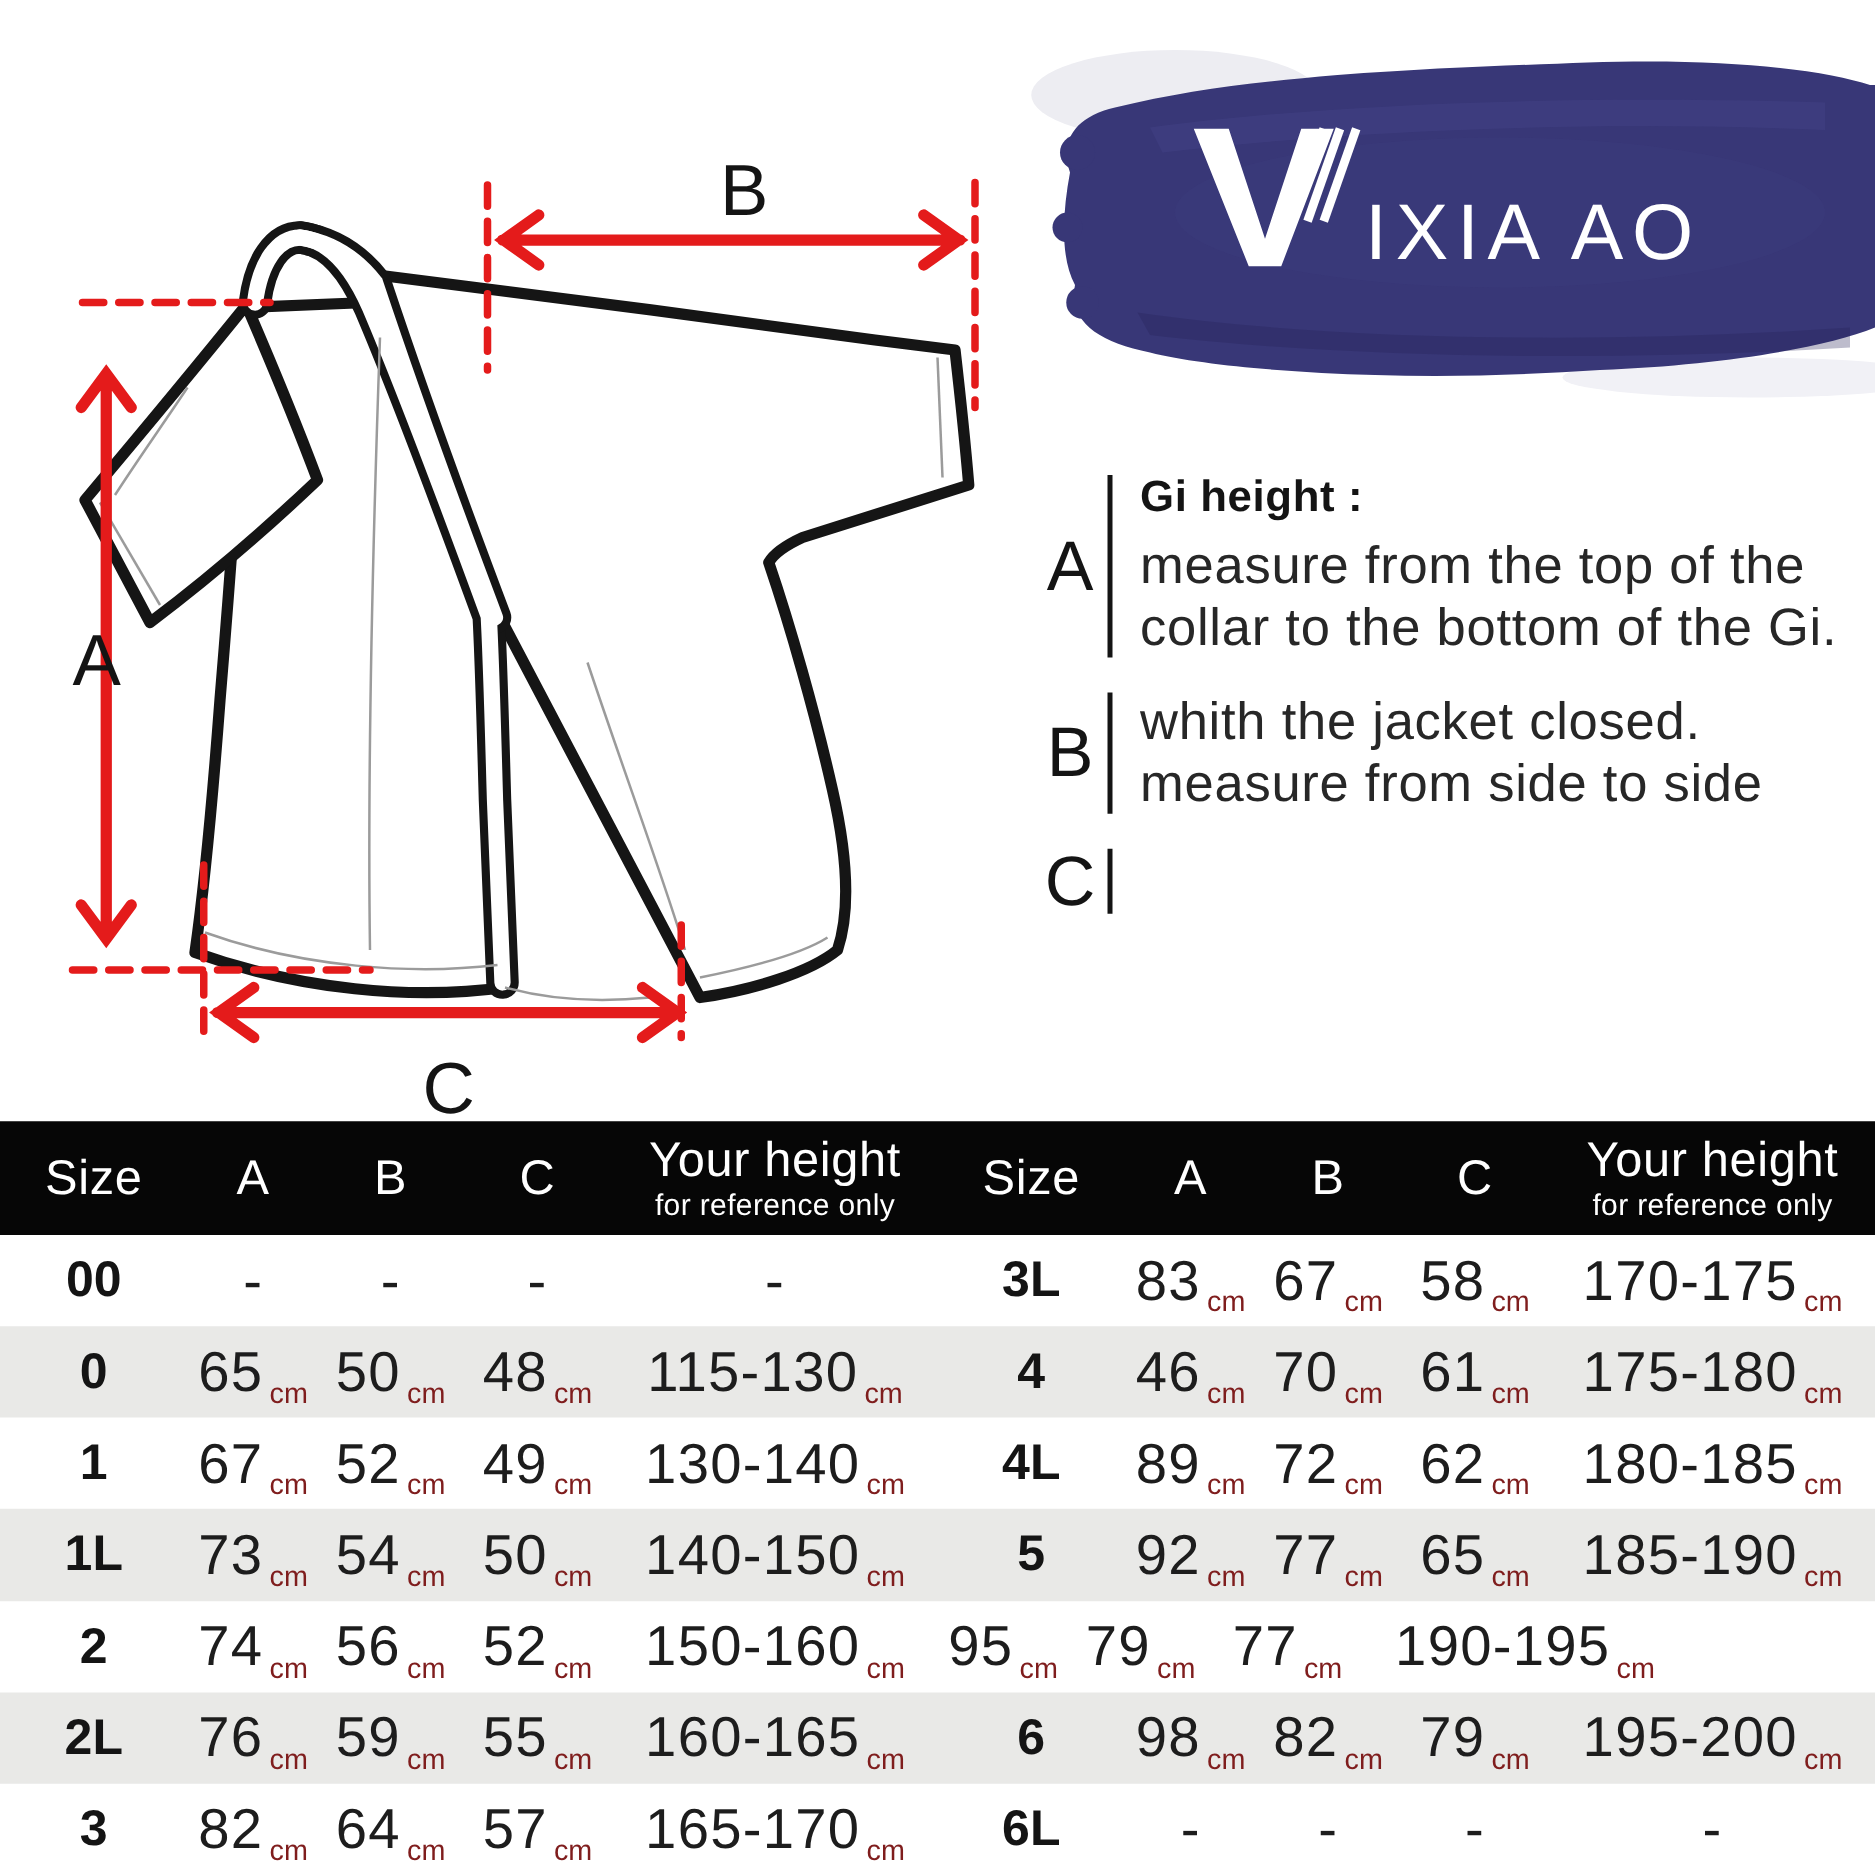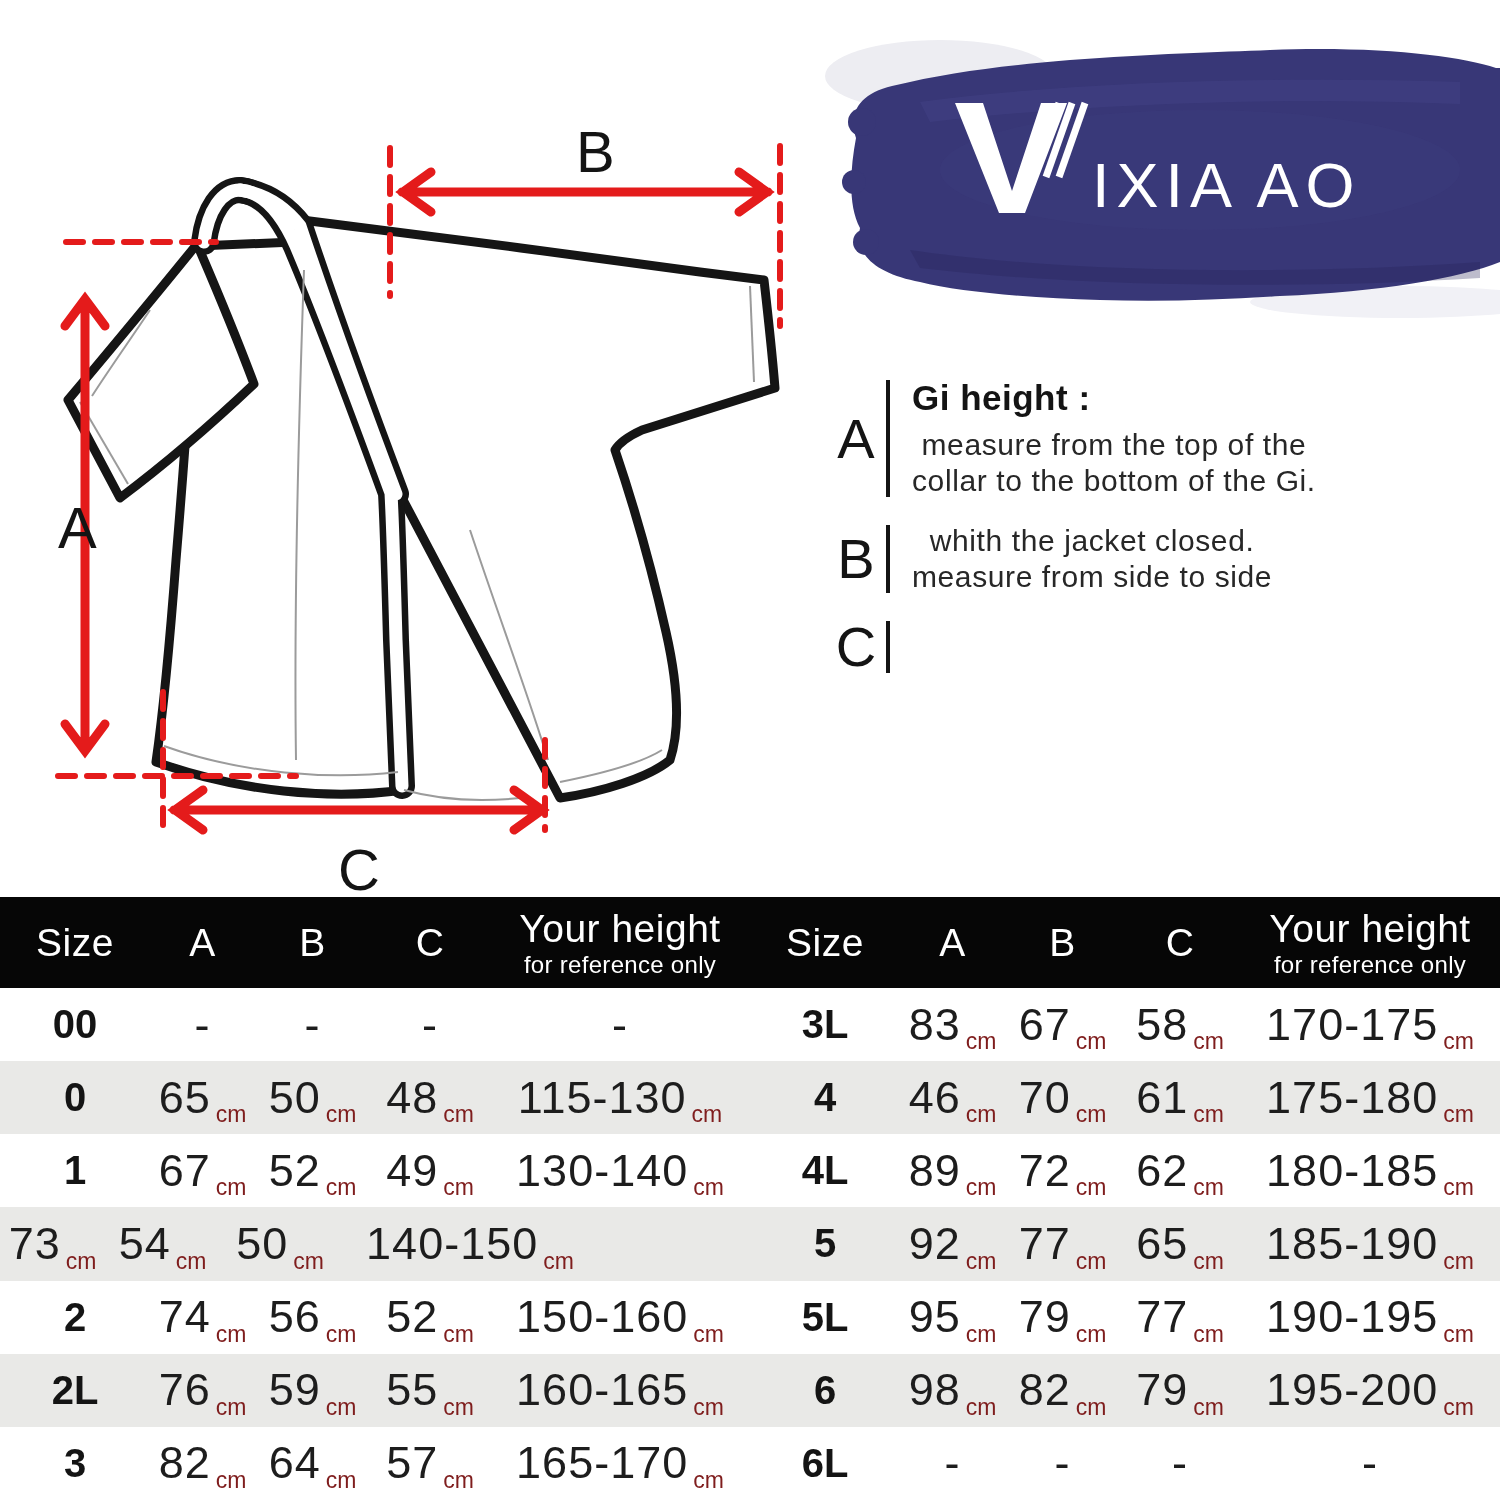--- a/index.html
+++ b/index.html
@@ -12,21 +12,21 @@
   .diagram svg{display:block;width:100%;height:100%;}
   
   .brand{position:absolute;left:820px;top:10px;width:680px;height:310px;}
   .brand svg{display:block;width:100%;height:100%;}
   
   .defs{position:absolute;left:830px;top:378px;width:666px;}
   .def-row{display:flex;align-items:center;margin-bottom:24px;}
   .def-letter{flex:0 0 52px;font-size:56px;color:#141414;text-align:center;line-height:1;}
   .def-bar{flex:0 0 4px;background:#141414;align-self:stretch;margin:2px 22px 2px 4px;}
   .def-title{font-size:35px;font-weight:700;color:#141414;letter-spacing:.5px;margin-bottom:9px;}
-  .def-line{font-size:30px;color:#272727;line-height:1.2;letter-spacing:.6px;text-align:center;}
+  .def-line{font-size:42px;color:#272727;line-height:1.2;letter-spacing:.6px;}
   
   .size-table{position:absolute;left:0;top:897px;width:1500px;height:603px;display:flex;flex-direction:column;}
   .thead{flex:0 0 91px;background:#060606;color:#fff;display:flex;align-items:center;}
   .tgroup{width:750px;display:flex;align-items:flex-end;height:100%;}
   .hc,.cell{display:flex;align-items:center;justify-content:center;}
   .c-size{width:150px;}.c-a{width:105px;}.c-b{width:115px;}.c-c{width:120px;}.c-h{width:260px;}
   .thead .hc{font-size:39px;letter-spacing:.5px;height:100%;}
   .h-two{display:flex;flex-direction:column;align-items:center;line-height:1;}
   .h-note{font-size:24px;margin-top:5px;letter-spacing:.3px;}
   .trows{flex:1;display:flex;flex-direction:column;border-radius:31px;}
@@ -311,20 +311,23 @@
             <span class="unit">cm</span>
           </div>
           <div class="cell c-h">
             <span class="num">180-185</span>
             <span class="unit">cm</span>
           </div>
         </div>
       </div>
       <div class="trow alt">
         <div class="tgroup">
+          <div class="cell c-size">
+            <span class="size-val">1L</span>
+          </div>
           <div class="cell c-a">
             <span class="num">73</span>
             <span class="unit">cm</span>
           </div>
           <div class="cell c-b">
             <span class="num">54</span>
             <span class="unit">cm</span>
           </div>
           <div class="cell c-c">
             <span class="num">50</span>
@@ -373,23 +376,20 @@
           <div class="cell c-c">
             <span class="num">52</span>
             <span class="unit">cm</span>
           </div>
           <div class="cell c-h">
             <span class="num">150-160</span>
             <span class="unit">cm</span>
           </div>
         </div>
         <div class="tgroup">
-          <div class="cell c-size">
-            <span class="size-val">5L</span>
-          </div>
           <div class="cell c-a">
             <span class="num">95</span>
             <span class="unit">cm</span>
           </div>
           <div class="cell c-b">
             <span class="num">79</span>
             <span class="unit">cm</span>
           </div>
           <div class="cell c-c">
             <span class="num">77</span>

